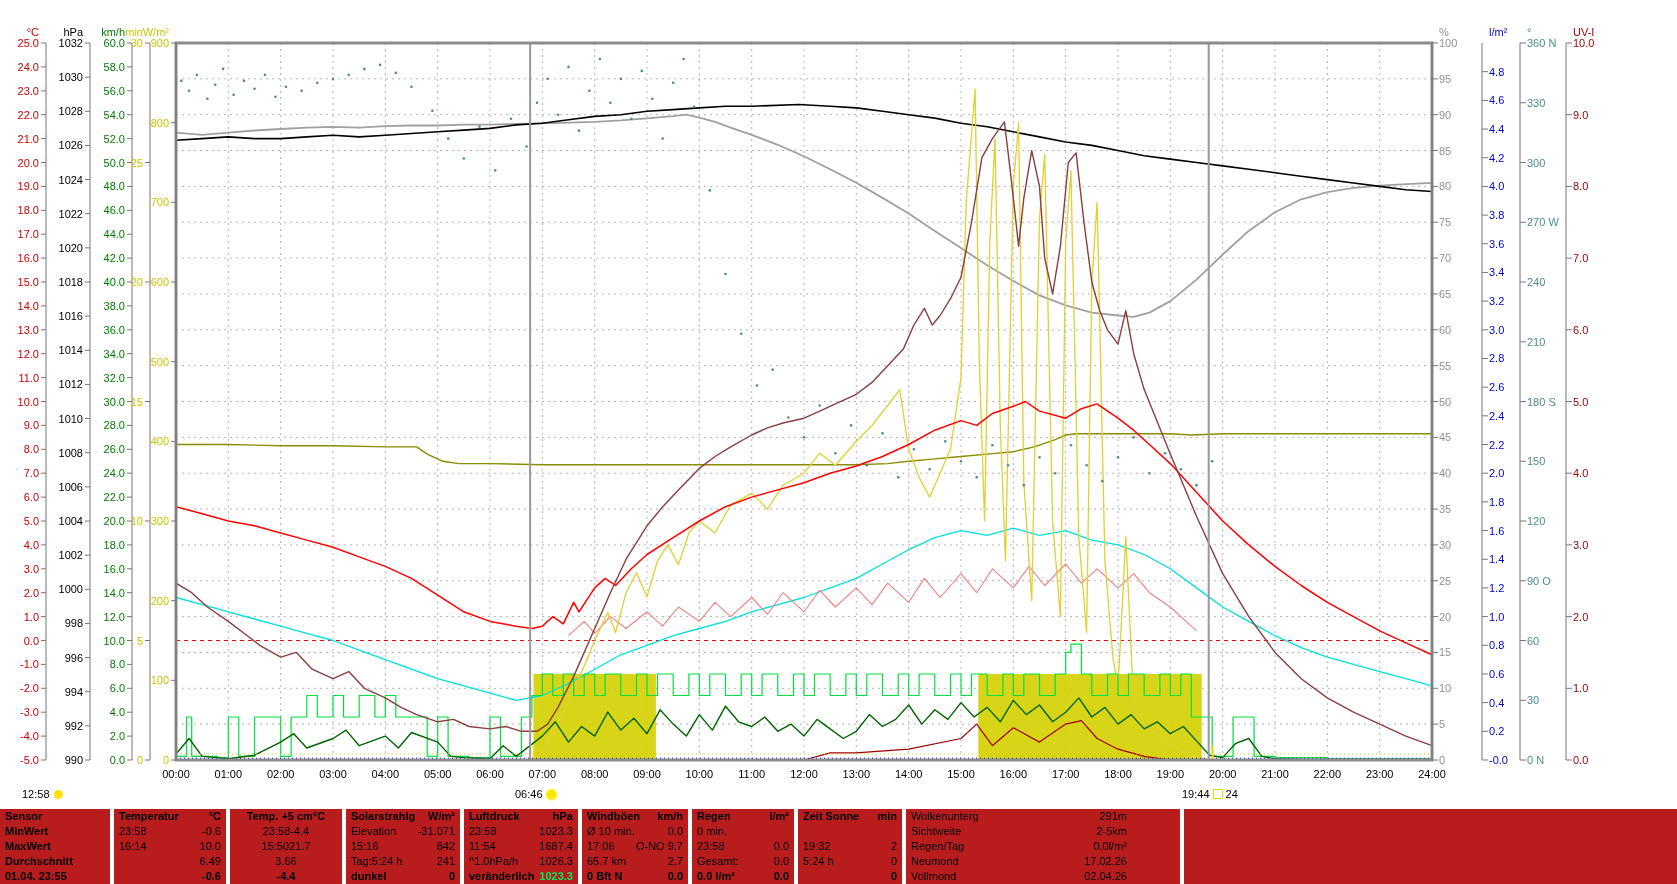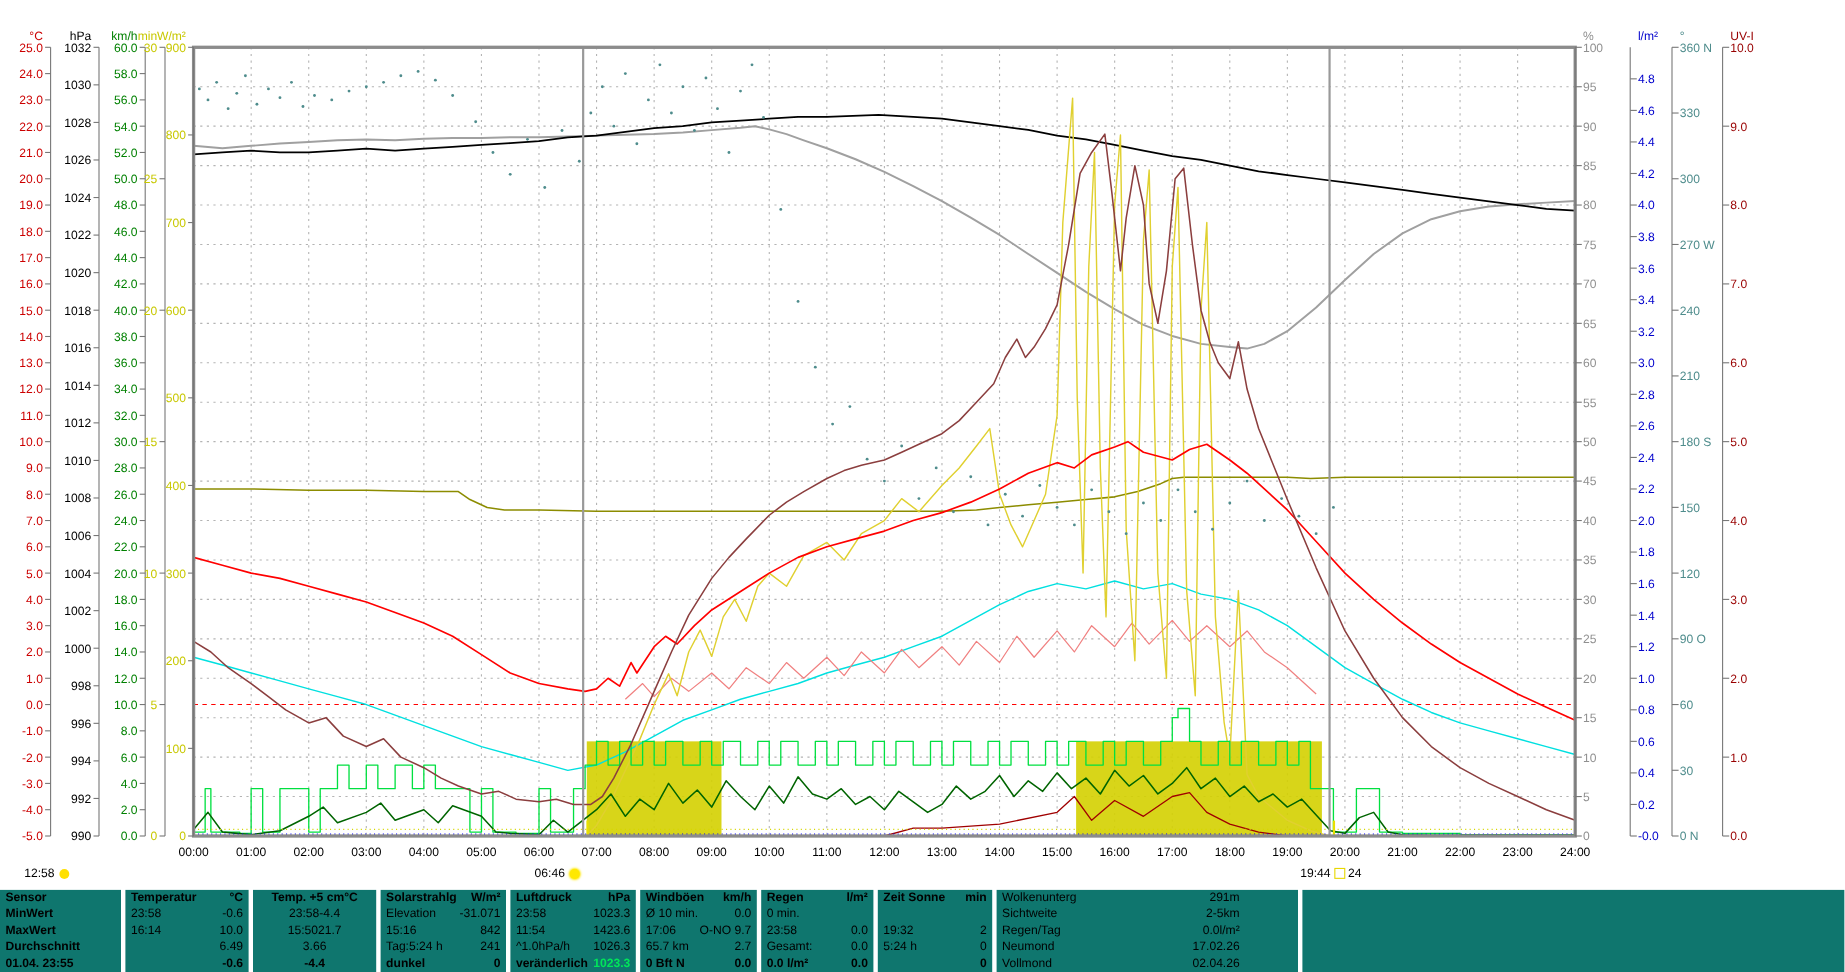--- a/index.html
+++ b/index.html
@@ -13,21 +13,21 @@
   .lg-box{width:11px;height:11px;border:1px solid #444;display:inline-block;}
   .lg-lab{margin-left:5px;white-space:nowrap;}
   svg{position:absolute;left:0;top:0;}
   .sunrow{position:absolute;left:0;top:786px;width:1677px;height:22px;background:#fff;}
   .sunrow .itm{position:absolute;top:2px;display:flex;align-items:center;white-space:nowrap;}
   .ic-moon{width:9px;height:9px;background:#ffe000;border-radius:50%;display:inline-block;margin-left:4px;}
   .ic-sun{width:9px;height:9px;background:#ffe800;border-radius:50%;display:inline-block;margin-left:4px;
           box-shadow:0 0 2px 1px #ffe800;}
   .ic-sq{width:8px;height:8px;border:1px solid #e8d800;display:inline-block;margin:0 3px;}
   .wtable{position:absolute;left:0;top:809px;width:1677px;height:75px;background:#fff;display:flex;}
-  .tcol{background:#0f766e;margin-right:4px;display:flex;flex-direction:column;flex:0 0 auto;}
+  .tcol{background:#b91c1c;margin-right:4px;display:flex;flex-direction:column;flex:0 0 auto;}
   .tcol.fill{flex:1 1 auto;margin-right:0;}
   .trow{height:15px;line-height:15px;display:flex;justify-content:space-between;
         padding:0 5px;white-space:nowrap;overflow:hidden;}
   .trow .l{text-align:left;}
   .trow .r{text-align:right;margin-left:auto;}
   .b{font-weight:bold;}
   .green{color:#00E65A;}
   .plainv .r{padding-right:48px;}
 </style>
 </head>
@@ -673,21 +673,21 @@
         <text x="1379.6666666666667" y="778" fill="#000000" text-anchor="middle">23:00</text>
         <text x="1432" y="778" fill="#000000" text-anchor="middle">24:00</text>
       </g>
     </svg>
 
   <div class="sunrow">
     <div class="itm" style="left:22px">
       <span>12:58</span>
       <span class="ic-moon"></span>
     </div>
-    <div class="itm" style="left:486px">
+    <div class="itm" style="left:515px">
       <span>06:46</span>
       <span class="ic-sun"></span>
     </div>
     <div class="itm" style="left:1182px">
       <span>19:44</span>
       <span class="ic-sq"></span>
       <span>24</span>
     </div>
   </div>
 
@@ -779,21 +779,21 @@
         <div class="trow">
           <span class="l b">Luftdruck</span>
           <span class="r b">hPa</span>
         </div>
         <div class="trow">
           <span class="l">23:58</span>
           <span class="r">1023.3</span>
         </div>
         <div class="trow">
           <span class="l">11:54</span>
-          <span class="r">1423.6</span>
+          <span class="r">1687.4</span>
         </div>
         <div class="trow">
           <span class="l">^1.0hPa/h</span>
           <span class="r">1026.3</span>
         </div>
         <div class="trow">
           <span class="l b">veränderlich</span>
           <span class="r b green">1023.3</span>
         </div>
       </div>

